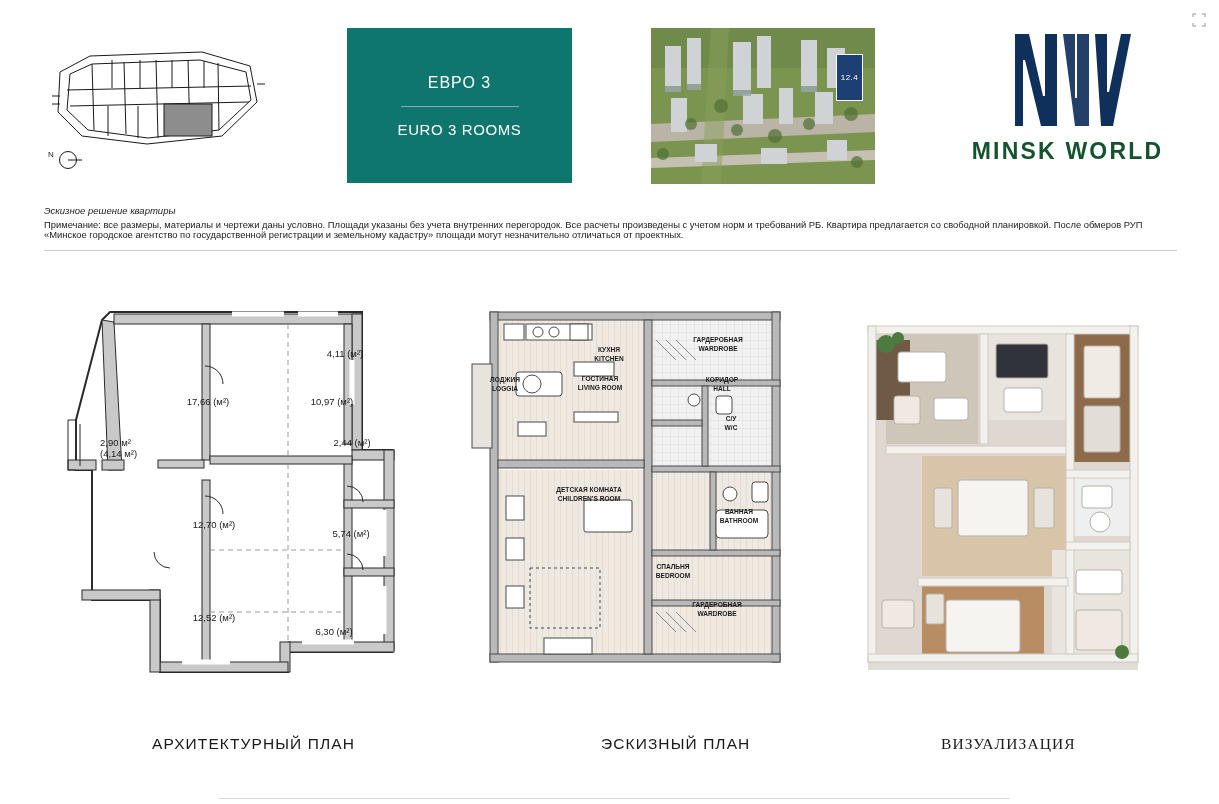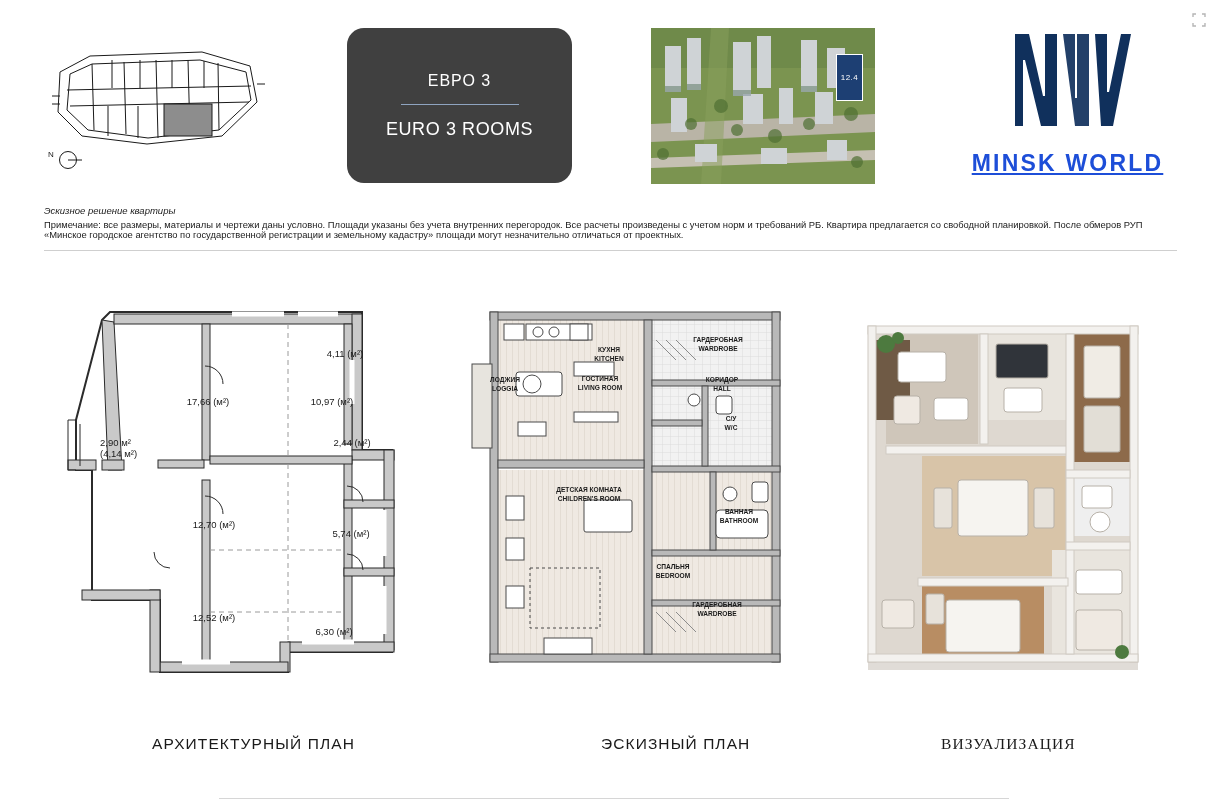--- a/index.html
+++ b/index.html
@@ -39,41 +39,40 @@
   .compass {
     position: absolute;
     left: 48px; top: 146px;
     width: 42px; height: 28px;
   }
 
   .title-card {
     position: absolute;
     left: 347px; top: 28px;
     width: 225px; height: 155px;
-    background: #404040;
+    background: #0f766e;
     color: #ffffff;
     display: flex;
     flex-direction: column;
     align-items: center;
     justify-content: center;
-    border-radius: 17px;
   }
   .title-card .t-ru {
     font-size: 16px;
     letter-spacing: 1px;
     margin-bottom: 14px;
   }
   .title-card .rule {
     width: 118px;
     height: 1px;
     background: #8fa4c0;
     margin-bottom: 14px;
   }
   .title-card .t-en {
-    font-size: 18px;
+    font-size: 15px;
     letter-spacing: 0.6px;
   }
 
   .sitemap {
     position: absolute;
     left: 651px; top: 28px;
     width: 224px; height: 156px;
     overflow: hidden;
     background: #6f8a4c;
   }
@@ -92,23 +91,22 @@
     position: absolute;
     left: 960px; top: 26px;
     width: 215px;
     text-align: center;
   }
   .brand .mark { height: 108px; }
   .brand .name {
     font-size: 23px;
     font-weight: bold;
     letter-spacing: 2.2px;
-    color: #1d4ed8;
-    margin-top: 16px;
-    text-decoration: underline;
+    color: #14532d;
+    margin-top: 4px;
   }
 
   .win-icon {
     position: absolute;
     right: 12px; top: 12px;
     width: 16px; height: 16px;
     opacity: .55;
   }
 
   

